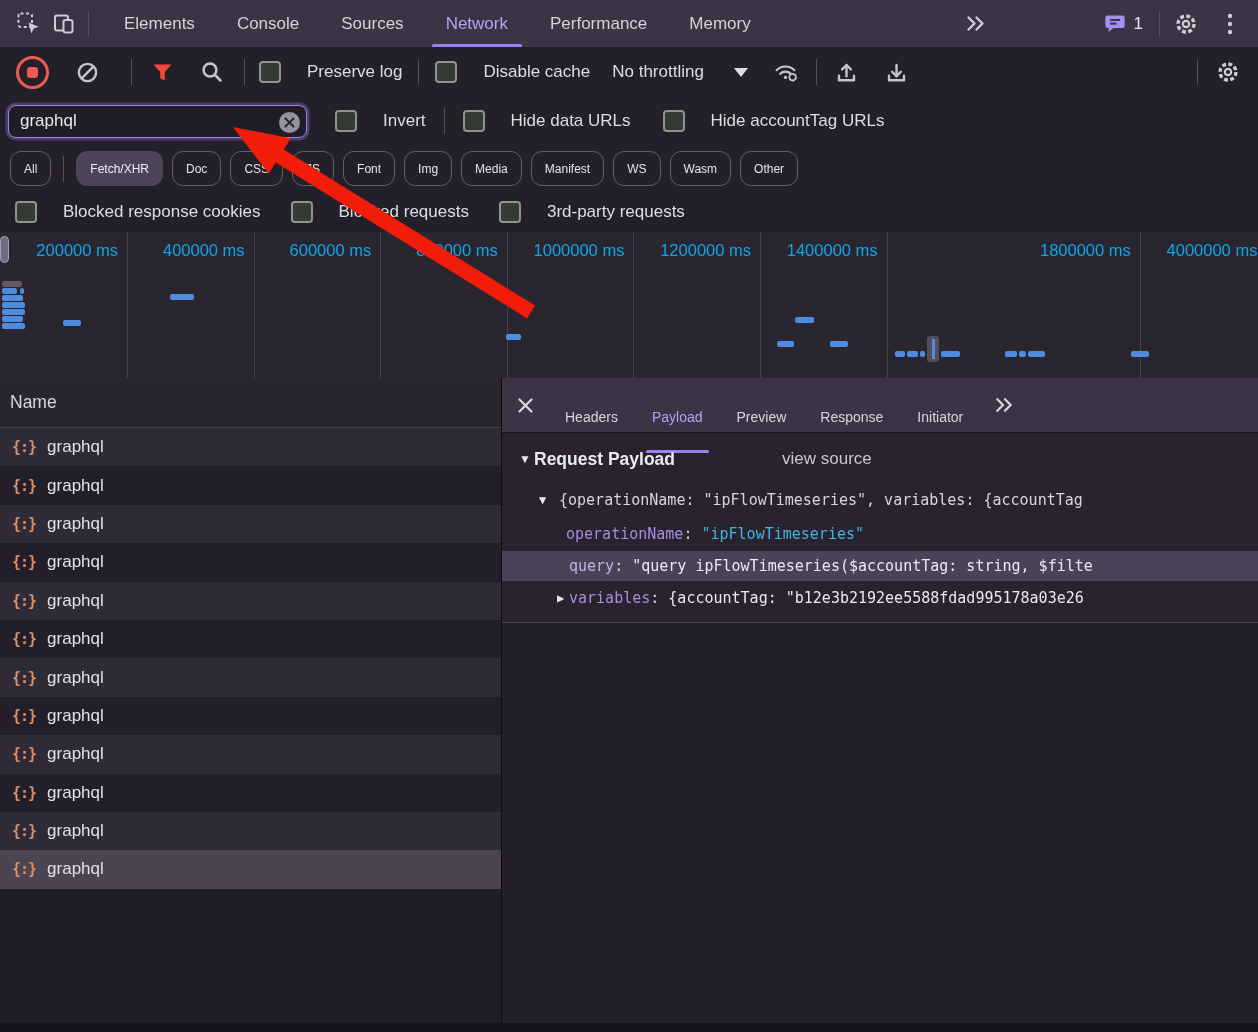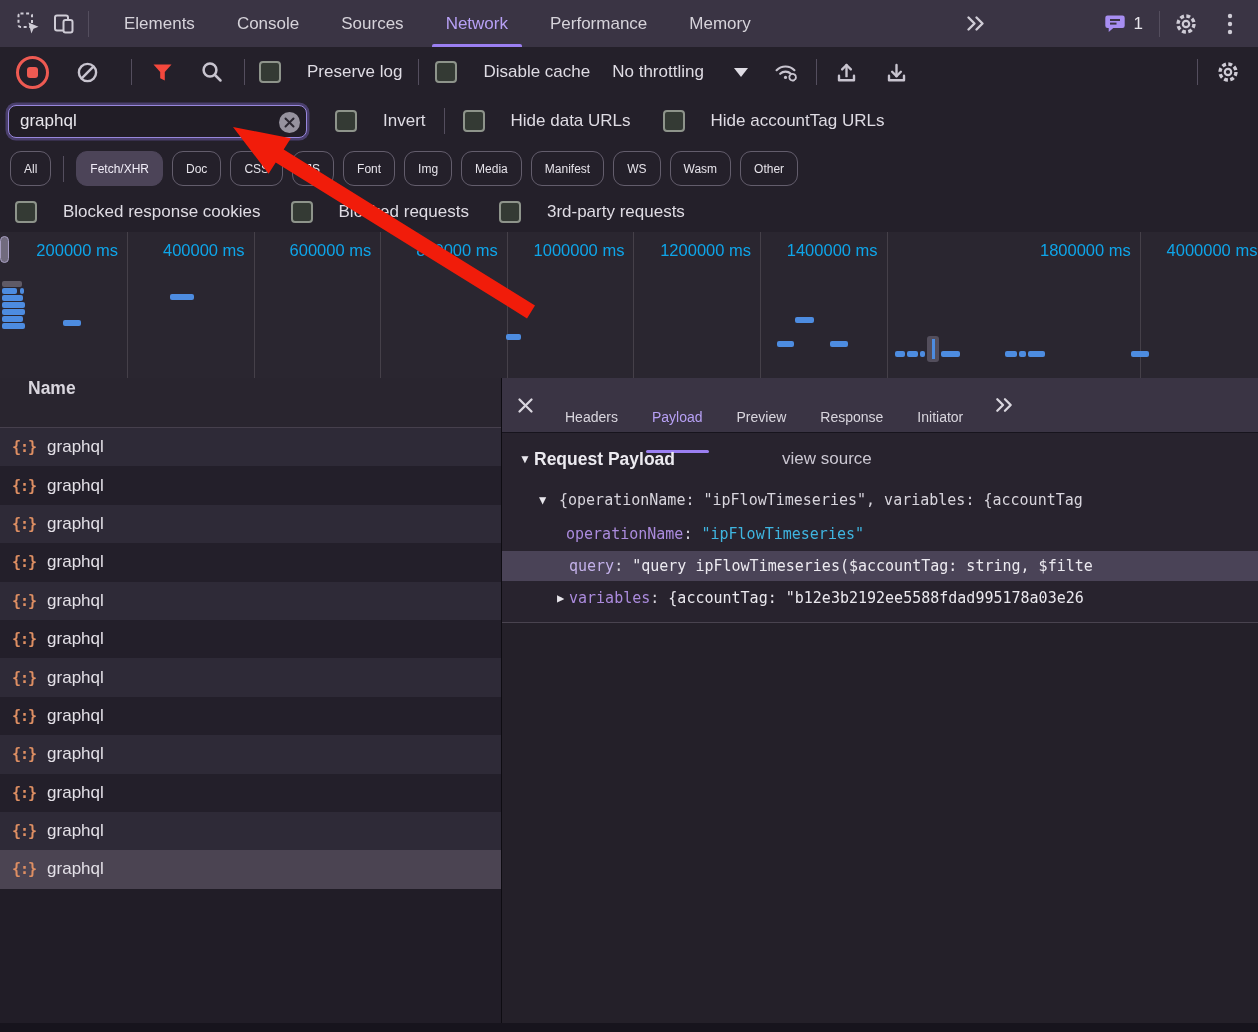--- a/index.html
+++ b/index.html
@@ -66,22 +66,22 @@
   .tl-bar{position:absolute;height:6px;border-radius:2px;background:#4d8ce0;}
   .tl-bar.gray{background:#5f5a66;}
   .tl-marker{position:absolute;width:12px;height:26px;background:#534e5c;border-radius:3px;}
   .tl-marker::after{content:"";position:absolute;left:4.5px;top:3px;bottom:3px;width:3px;background:#4d8ce0;}
   .tl-handle{position:absolute;left:0;top:4px;width:9px;height:27px;background:#716b7e;
              border:1.5px solid #a79ec2;border-radius:6px;box-sizing:border-box;}
 
   
   .main-split{position:absolute;top:378px;left:0;right:0;bottom:0;}
   .left-panel{position:absolute;left:0;top:0;width:501px;bottom:0;background:#211d27;border-right:1px solid #0e0c12;}
-  .name-header{height:50px;display:flex;align-items:flex-start;padding-left:28px;font-size:17.5px;color:#d9d6de;
-               border-bottom:1px solid #46404d;background:#29252f;box-sizing:border-box;font-weight:bold;}
+  .name-header{height:50px;display:flex;align-items:center;padding-left:10px;font-size:17.5px;color:#d9d6de;
+               border-bottom:1px solid #46404d;background:#29252f;box-sizing:border-box;}
   .req-row{height:38.4px;display:flex;align-items:center;padding-left:12px;gap:11px;font-size:17px;color:#e3e0e7;}
   .req-row.alt{background:#2e2a37;}
   .req-row.dark{background:#231f2a;}
   .req-row.selected{background:#4b4452;}
   .json-icon{font-family:"DejaVu Sans Mono",monospace;color:#de8f63;font-size:15px;font-weight:bold;letter-spacing:-1px;flex:none;}
 
   .right-panel{position:absolute;left:502px;top:0;right:0;bottom:0;background:#28232e;overflow:hidden;}
   .detail-tabbar{height:54px;background:#3a3444;display:flex;align-items:center;border-bottom:1px solid #17141d;}
   .close-btn{width:46px;height:100%;display:flex;align-items:center;justify-content:center;flex:none;}
   .dtabs{display:flex;height:100%;}

